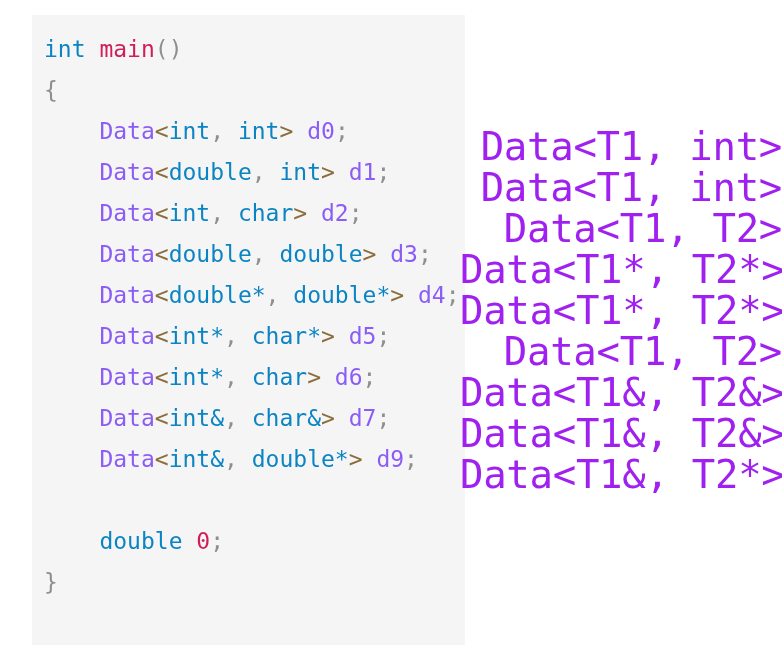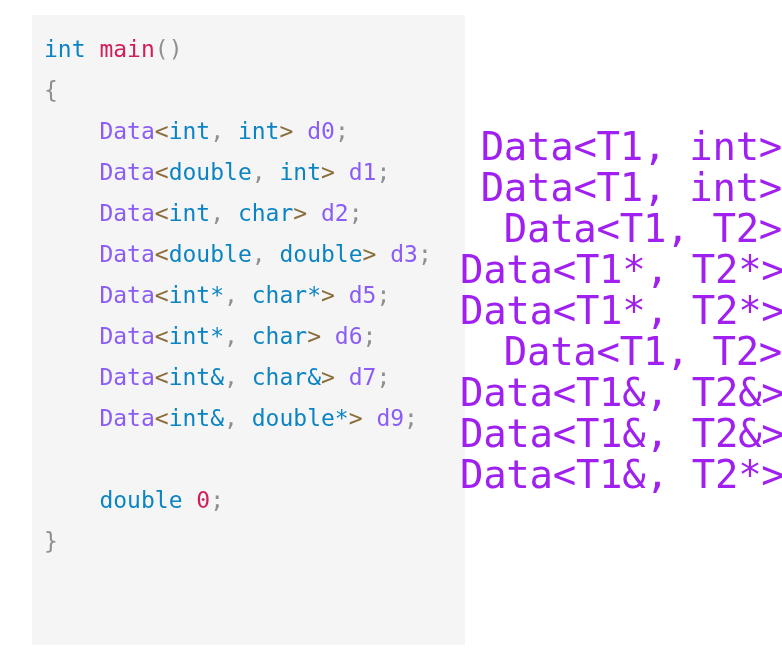--- a/index.html
+++ b/index.html
@@ -79,20 +79,21 @@
   <div class="code-line"><span class="t-punct">{</span></div>
 
   <div class="code-line">    <span class="t-id">Data</span><span class="t-ang">&lt;</span><span class="t-kw">int</span><span class="t-punct">,</span> <span class="t-kw">int</span><span class="t-ang">&gt;</span> <span class="t-id">d0</span><span class="t-punct">;</span></div>
 
   <div class="code-line">    <span class="t-id">Data</span><span class="t-ang">&lt;</span><span class="t-kw">double</span><span class="t-punct">,</span> <span class="t-kw">int</span><span class="t-ang">&gt;</span> <span class="t-id">d1</span><span class="t-punct">;</span></div>
 
   <div class="code-line">    <span class="t-id">Data</span><span class="t-ang">&lt;</span><span class="t-kw">int</span><span class="t-punct">,</span> <span class="t-kw">char</span><span class="t-ang">&gt;</span> <span class="t-id">d2</span><span class="t-punct">;</span></div>
 
   <div class="code-line">    <span class="t-id">Data</span><span class="t-ang">&lt;</span><span class="t-kw">double</span><span class="t-punct">,</span> <span class="t-kw">double</span><span class="t-ang">&gt;</span> <span class="t-id">d3</span><span class="t-punct">;</span></div>
 
+  <div class="code-line">    <span class="t-id">Data</span><span class="t-ang">&lt;</span><span class="t-kw">double*</span><span class="t-punct">,</span> <span class="t-kw">double*</span><span class="t-ang">&gt;</span> <span class="t-id">d4</span><span class="t-punct">;</span></div>
 
   <div class="code-line">    <span class="t-id">Data</span><span class="t-ang">&lt;</span><span class="t-kw">int*</span><span class="t-punct">,</span> <span class="t-kw">char*</span><span class="t-ang">&gt;</span> <span class="t-id">d5</span><span class="t-punct">;</span></div>
 
   <div class="code-line">    <span class="t-id">Data</span><span class="t-ang">&lt;</span><span class="t-kw">int*</span><span class="t-punct">,</span> <span class="t-kw">char</span><span class="t-ang">&gt;</span> <span class="t-id">d6</span><span class="t-punct">;</span></div>
 
   <div class="code-line">    <span class="t-id">Data</span><span class="t-ang">&lt;</span><span class="t-kw">int&amp;</span><span class="t-punct">,</span> <span class="t-kw">char&amp;</span><span class="t-ang">&gt;</span> <span class="t-id">d7</span><span class="t-punct">;</span></div>
 
 
   <div class="code-line">    <span class="t-id">Data</span><span class="t-ang">&lt;</span><span class="t-kw">int&amp;</span><span class="t-punct">,</span> <span class="t-kw">double*</span><span class="t-ang">&gt;</span> <span class="t-id">d9</span><span class="t-punct">;</span></div>
 

